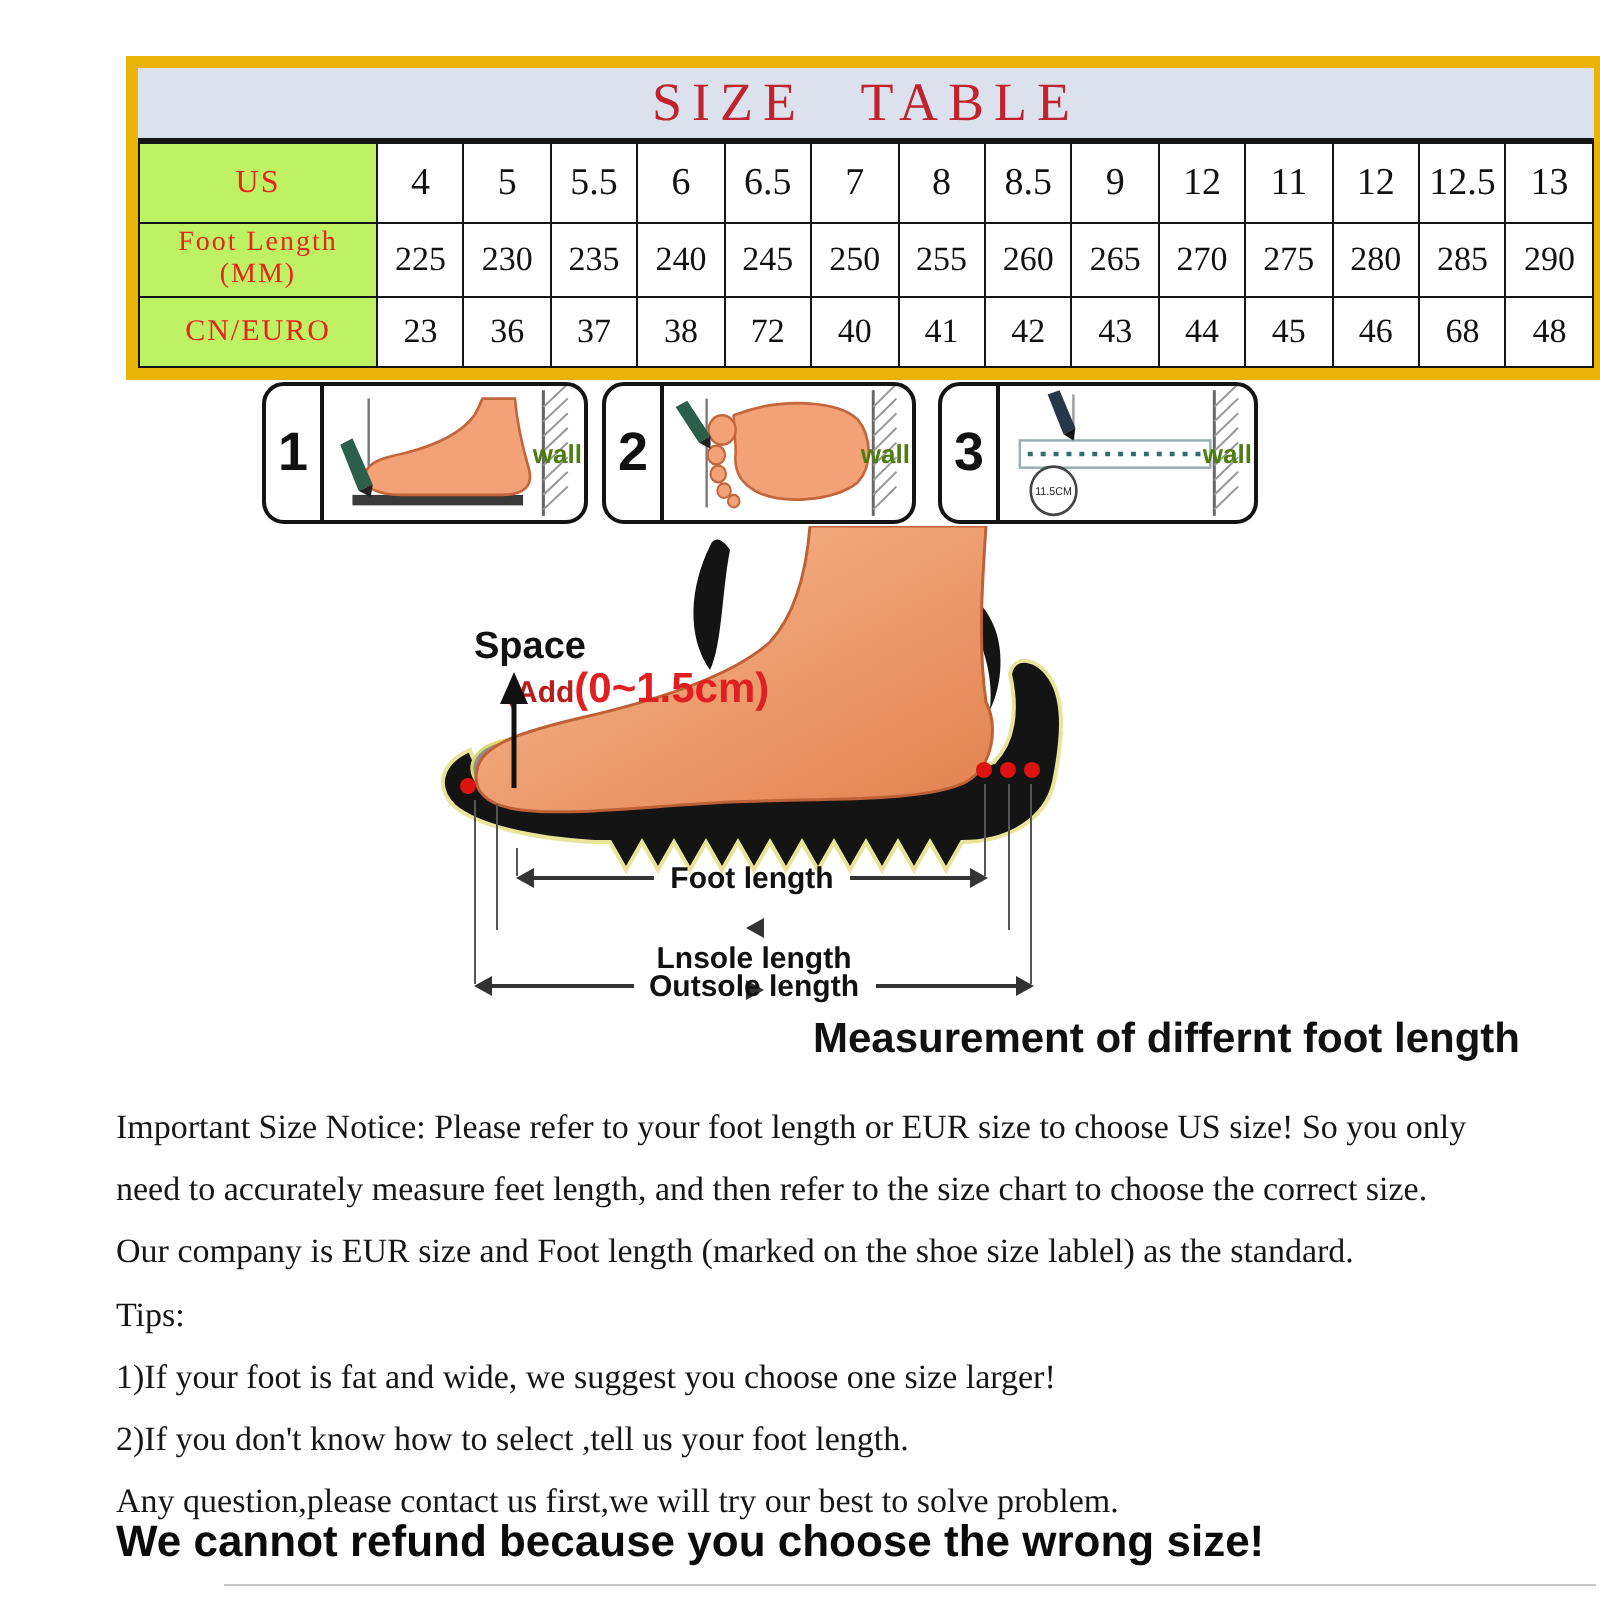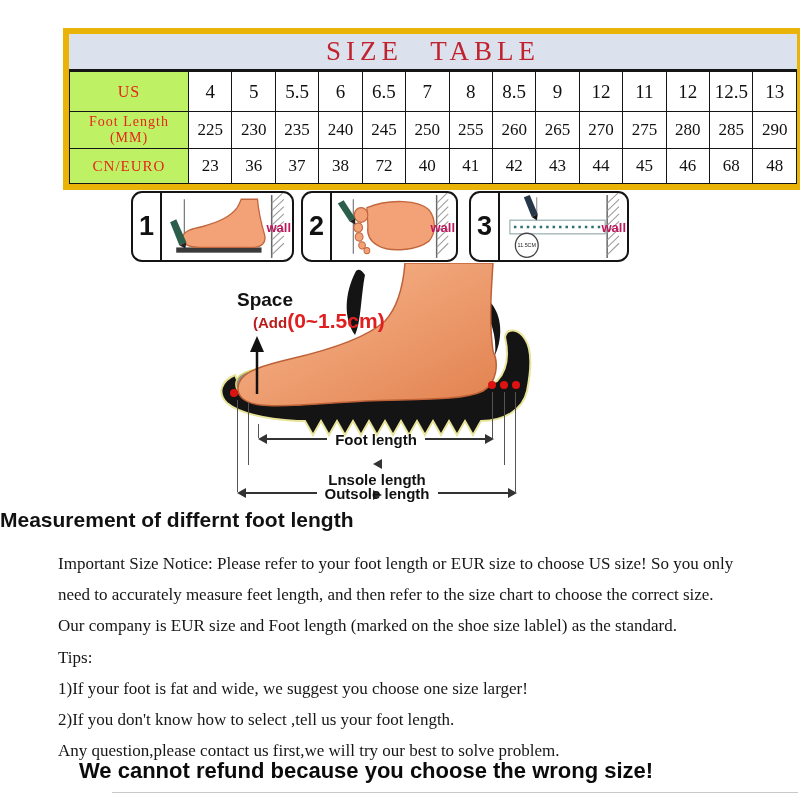--- a/index.html
+++ b/index.html
@@ -26,26 +26,26 @@
   .diag{position:absolute;border:2.5px solid #141414;border-radius:11px;display:flex;background:#fff;box-sizing:border-box;}
   #diag1{left:131px;top:191px;width:163px;height:71px;}
   #diag2{left:301px;top:191px;width:157px;height:71px;}
   #diag3{left:469px;top:191px;width:160px;height:71px;}
   .diag .num{width:27px;display:flex;align-items:center;justify-content:center;
              font-family:"Liberation Sans",sans-serif;font-weight:bold;font-size:27px;
              border-right:2px solid #141414;}
   .diag .art{flex:1;position:relative;}
   .diag .art svg{width:100%;height:100%;display:block;}
   .wall-label{position:absolute;right:1px;top:50%;transform:translateY(-50%);
-              font-family:"Liberation Sans",sans-serif;font-weight:bold;font-size:13px;color:#be185d;}
+              font-family:"Liberation Sans",sans-serif;font-weight:bold;font-size:13px;color:#4d7c0f;}
 
   
   #foot-art{position:absolute;left:205px;top:263px;width:360px;height:180px;}
   #space-label{position:absolute;left:237px;top:290px;font-family:"Liberation Sans",sans-serif;line-height:1.05;}
-  #space-label .t1{font-weight:bold;font-size:19px;color:#111;}
+  #space-label .t1{font-weight:bold;font-size:19px;color:#111;margin-top:24px;}
   #space-label .t2{font-weight:bold;font-size:15px;color:#b91c1c;margin-left:16px;}
   #space-label .t3{font-weight:bold;font-size:21px;color:#e02020;}
   #space-arrow{position:absolute;left:247px;top:334px;width:20px;height:62px;}
 
   .gline{position:absolute;width:1px;background:#555;}
   #g1{left:237px;top:400px;height:92px;}
   #g2{left:248px;top:402px;height:63px;}
   #g3{left:258px;top:424px;height:14px;}
   #g4{left:492px;top:392px;height:46px;}
   #g5{left:504px;top:392px;height:73px;}
@@ -55,29 +55,29 @@
   #meas-foot{top:432px;left:258px;width:236px;}
   #meas-insole{top:459px;left:248px;width:258px;flex-direction:column;}
   #meas-outsole{top:486px;left:237px;width:280px;}
   .meas .line{flex:1;height:0;border-top:2px solid #333;}
   .meas .ah{width:0;height:0;border-top:5px solid transparent;border-bottom:5px solid transparent;}
   .meas .ah.l{border-right:9px solid #333;}
   .meas .ah.r{border-left:9px solid #333;}
   .meas .mlabel{font-family:"Liberation Sans",sans-serif;font-weight:bold;font-size:15px;
                 color:#111;padding:0 8px;white-space:nowrap;}
 
-  #meas-heading{position:absolute;left:0;right:40px;top:508px;text-align:left;
+  #meas-heading{position:absolute;left:0;right:40px;top:508px;text-align:right;
                 font-family:"Liberation Sans",sans-serif;font-weight:bold;font-size:21px;color:#111;}
 
   
   #notice-lines{position:absolute;left:58px;right:36px;top:548px;}
   .notice-line{font-family:"Liberation Serif",serif;font-size:17px;line-height:31.2px;
                color:#161616;white-space:nowrap;}
   #warning{position:absolute;left:58px;top:758px;font-family:"Liberation Sans",sans-serif;
-           font-weight:bold;font-size:22px;color:#0b0b0b;margin-left:21px;}
+           font-weight:bold;font-size:22px;color:#0b0b0b;}
   #bottom-rule{position:absolute;left:112px;top:792px;width:686px;height:1px;background:#c8c8c8;}
 </style>
 </head>
 <body>
 
 <div id="canvas">
 
   <div id="table-wrap">
     <div id="table-title">SIZE TABLE</div>
     <table class="size">

